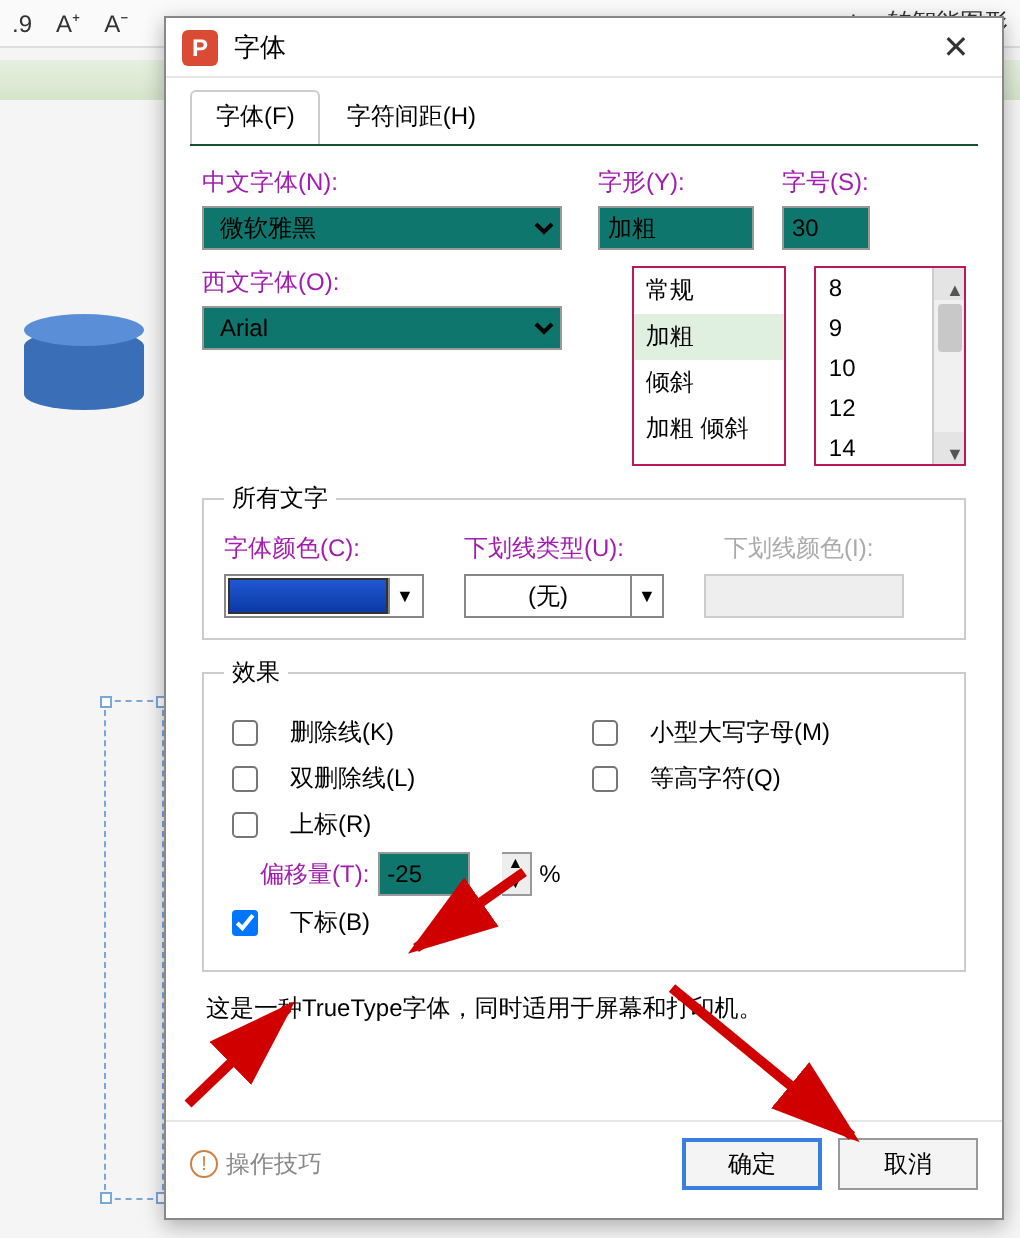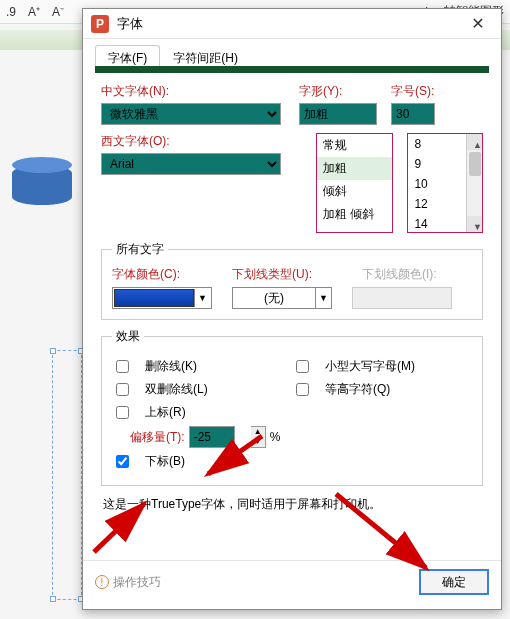--- a/index.html
+++ b/index.html
@@ -53,29 +53,29 @@
     width:18px; height:18px; background:#d94b35; border-radius:3px;
     display:flex;align-items:center;justify-content:center;color:#fff;font-weight:bold;font-size:12px;
   }
   .title{margin-left:8px; font-size:13px;}
   .close{
     margin-left:auto; width:30px; height:24px;
     display:flex;align-items:center;justify-content:center; font-size:16px; color:#333;
   }
   
   .tabs{
-    display:flex; height:28px; border-bottom:7px solid #14532d; margin:6px 12px 0;
+    display:flex; height:28px; border-bottom:1px solid #14532d; margin:6px 12px 0;
   }
   .tab{
     padding:4px 12px 0; font-size:12px; border:1px solid transparent; border-bottom:none;
   }
   .tab.active{border-color:#ccc; background:#fff; border-radius:3px 3px 0 0;}
   
   .form{padding:10px 18px;}
-  .lbl{font-size:12px; color:#b91c1c;}
+  .lbl{font-size:12px; color:#a21caf;}
   select, input[type=text]{
     height:22px; border:1px solid #999; background:#0f766e; font-size:12px; padding:0 4px;
   }
   .combo{width:180px;}
   .list{
     border:1px solid #be185d; font-size:12px; overflow:auto;
   }
   .list div{padding:3px 6px;}
   .list div.selected{background:#e0f0e0;}
   .scrolllist{position:relative;}
@@ -278,20 +278,21 @@
     <div class="info">这是一种TrueType字体，同时适用于屏幕和打印机。</div>
   </div>
 
   <div class="footer">
     <div class="tips">
       <div class="tips-icon">!</div>
       <span>操作技巧</span>
     </div>
     <div style="flex:1"></div>
     <button class="btn primary">确定</button>
+    <button class="btn">取消</button>
   </div>
 </div>
 
 <div class="arrow" style="left:198px; top:432px;">
   <svg width="70" height="50">
       <defs>
         <marker id="ah1" markerWidth="10" markerHeight="10" refX="8" refY="3" orient="auto">
           <path d="M0,0 L0,6 L9,3 z" fill="#d00000"></path>
         </marker>
       </defs>

